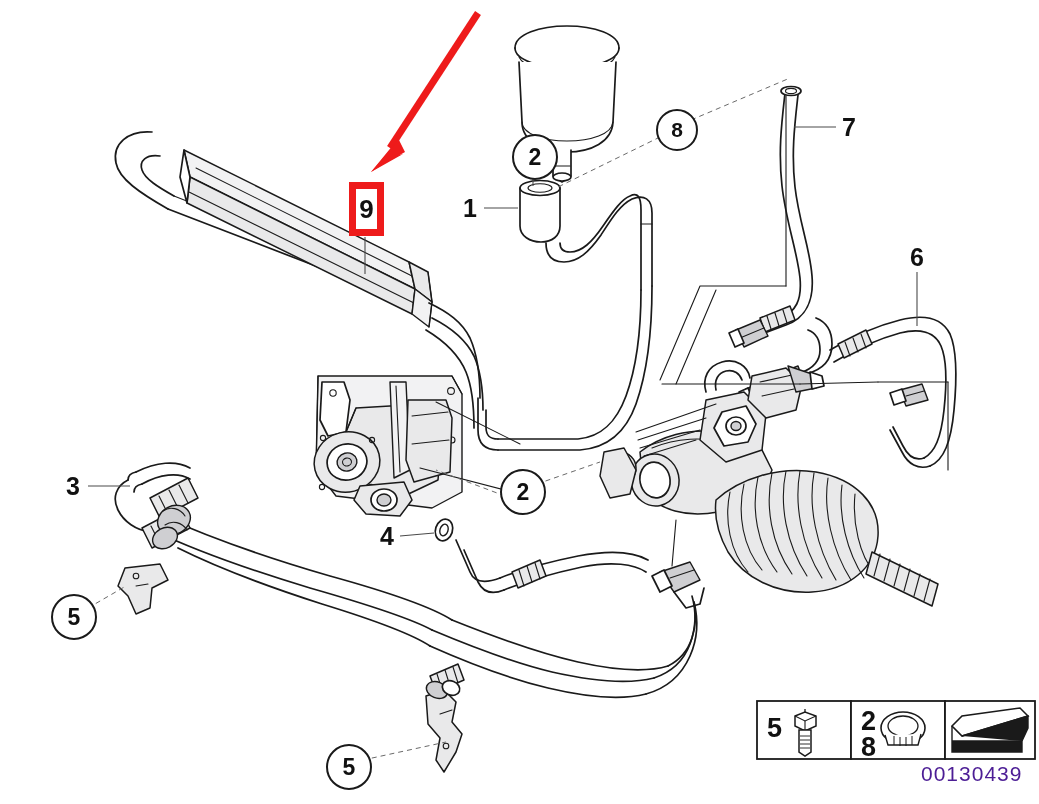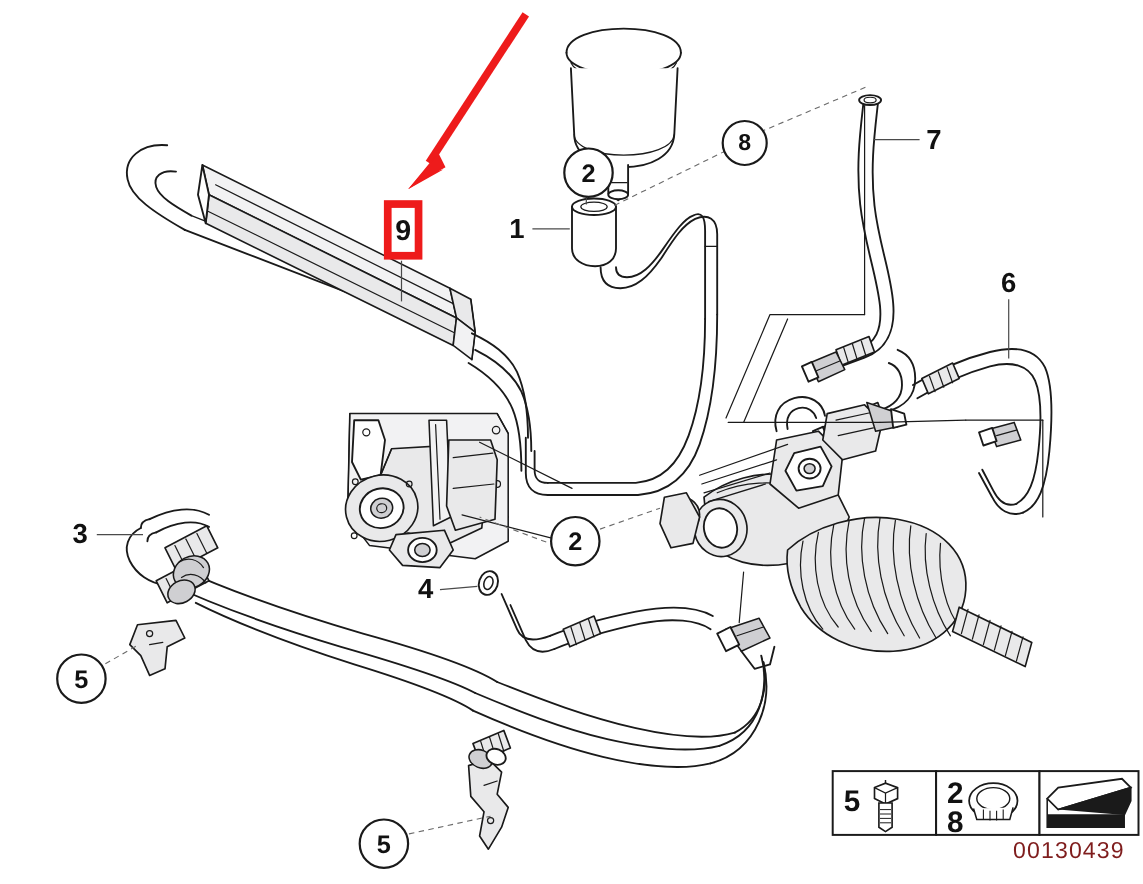--- a/index.html
+++ b/index.html
@@ -3,21 +3,21 @@
 <meta charset="utf-8">
 <style>
   html,body{margin:0;padding:0;background:#fff;}
   body{width:1039px;height:804px;position:relative;overflow:hidden;
        font-family:"Liberation Sans", sans-serif;}
   #stage{position:absolute;left:0;top:0;width:1039px;height:804px;}
   svg.layer{position:absolute;left:0;top:0;width:1039px;height:804px;}
   .lbl{position:absolute;font-weight:bold;color:#111;
        font-family:"Liberation Sans", sans-serif;}
   .partnum{position:absolute;left:921px;top:762px;font-size:21px;
-           letter-spacing:1px;font-weight:normal;color:#7f1d1d;}
+           letter-spacing:1px;font-weight:normal;color:#4c1d95;}
 </style>
 </head>
 <body>
 
 <div id="stage">
 
   <svg class="layer" viewBox="0 0 1039 804" preserveAspectRatio="none">
     <defs>
       <style>
         .ln  { fill:none; stroke:#1a1a1a; stroke-width:1.7; stroke-linejoin:round; stroke-linecap:round; }

